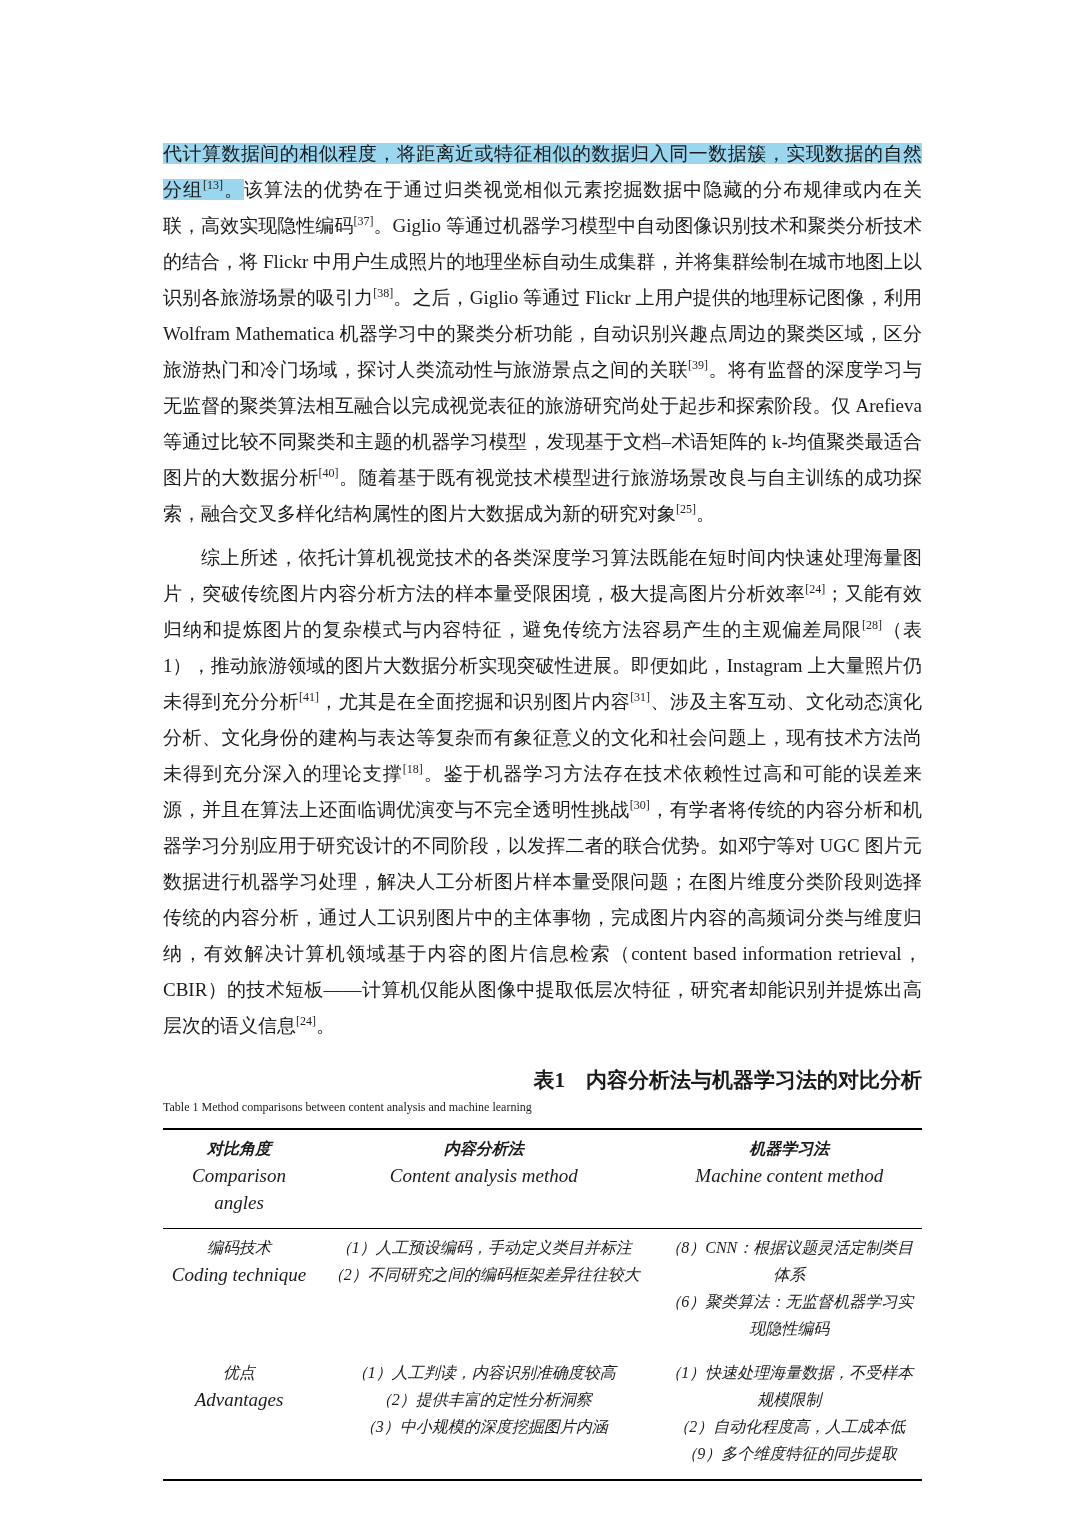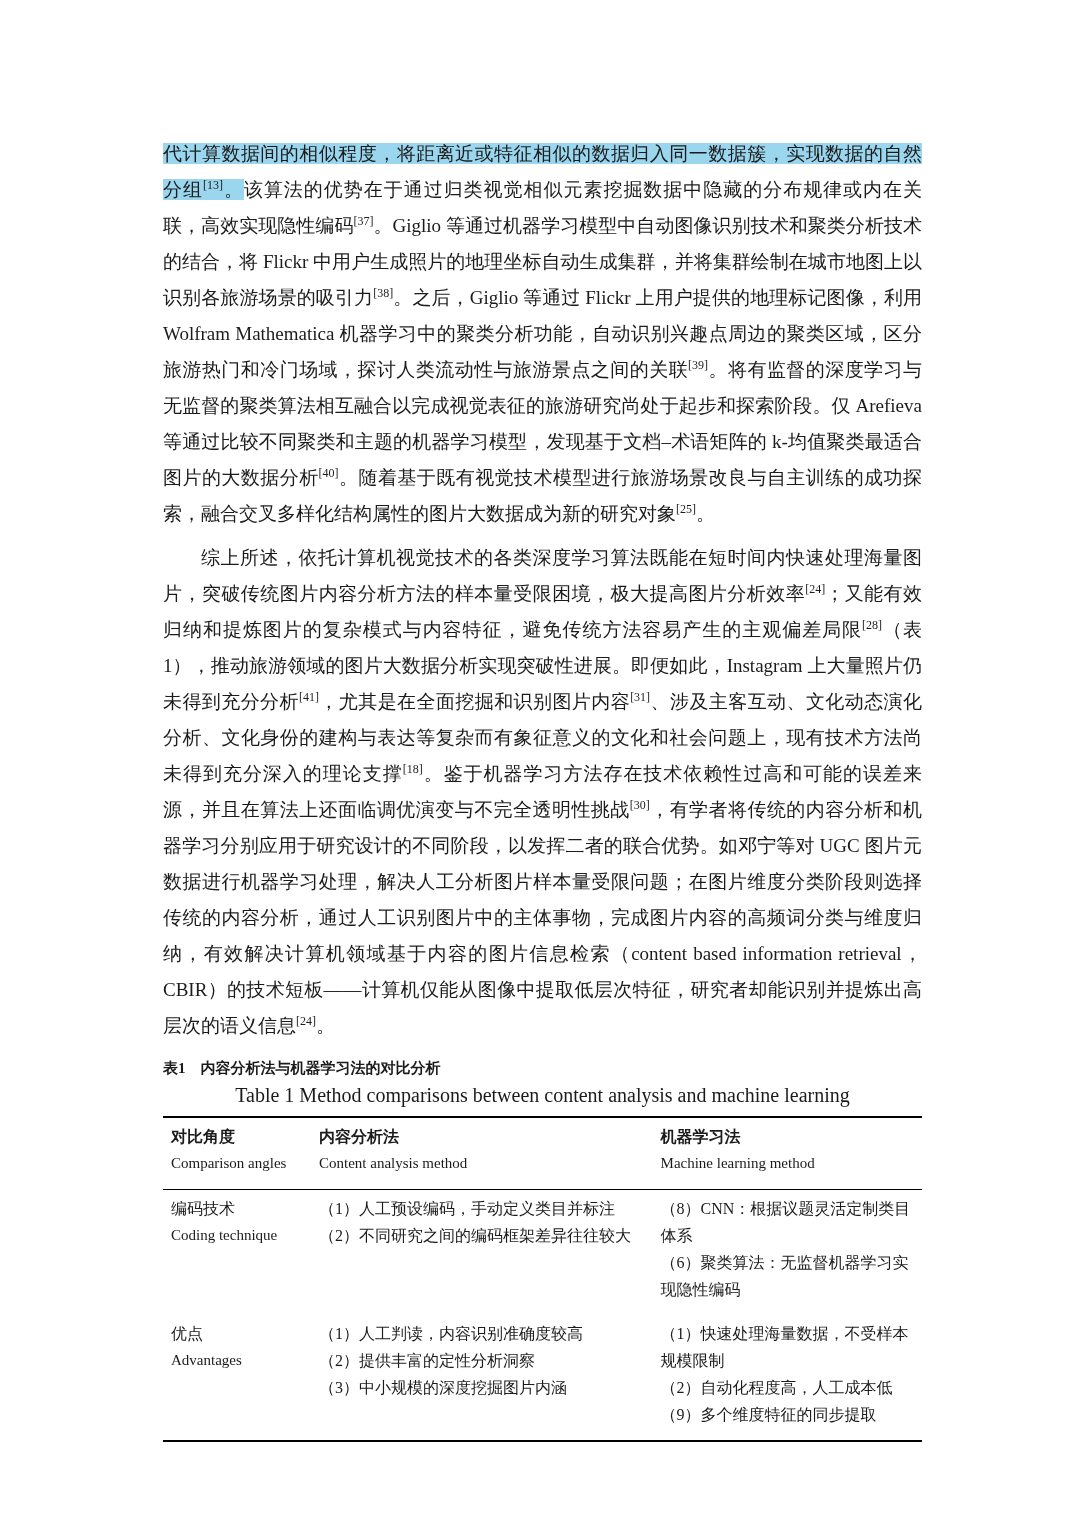--- a/index.html
+++ b/index.html
@@ -17,49 +17,49 @@
   .para {
     font-size:19px;
     line-height:36px;
     text-align:justify;
     word-break:break-word;
   }
   .para.indent { text-indent:2em;margin-top:8px; }
   sup { font-size:12px; line-height:0; vertical-align:super; }
   .highlight { background:#9bd6ef; }
   .caption-zh {
-    margin-top:10px;
-    text-align:left;
-    font-size:15px;
+    margin-top:22px;
+    text-align:right;
+    font-size:21px;
     font-weight:bold;
     line-height:28px;
   }
   .caption-en {
-    text-align:center;
-    font-size:20px;
+    font-size:12px;
     line-height:26px;
   }
   table.cmp {
     width:100%;
     border-collapse:collapse;
     margin-top:8px;
     border-top:2px solid #000;
     border-bottom:2px solid #000;
     font-size:16px;
   }
   table.cmp thead th { border-bottom:1px solid #000; }
   table.cmp th, table.cmp td {
-    text-align:left;
+    text-align:center;
     vertical-align:top;
     font-weight:normal;
     padding:5px 4px 12px 8px;
     line-height:27px;
+    font-style:italic;
   }
   .zh-b { font-weight:bold; }
-  .en { font-size:15px; }
+  .en { font-size:19px; }
   .cell-line { line-height:27px; }
 </style>
 </head>
 <body>
 
 <div class="page">
 
   <p class="para"><span class="highlight" style="background: rgb(155, 214, 239);">代计算数据间的相似程度，将距离近或特征相似的数据归入同一数据簇，实现数据的自然分组<sup>[13]</sup>。</span><span>该算法的优势在于通过归类视觉相似元素挖掘数据中隐藏的分布规律或内在关联，高效实现隐性编码<sup>[37]</sup>。Giglio 等通过机器学习模型中自动图像识别技术和聚类分析技术的结合，将 Flickr 中用户生成照片的地理坐标自动生成集群，并将集群绘制在城市地图上以识别各旅游场景的吸引力<sup>[38]</sup>。之后，Giglio 等通过 Flickr 上用户提供的地理标记图像，利用 Wolfram Mathematica 机器学习中的聚类分析功能，自动识别兴趣点周边的聚类区域，区分旅游热门和冷门场域，探讨人类流动性与旅游景点之间的关联<sup>[39]</sup>。将有监督的深度学习与无监督的聚类算法相互融合以完成视觉表征的旅游研究尚处于起步和探索阶段。仅 Arefieva 等通过比较不同聚类和主题的机器学习模型，发现基于文档–术语矩阵的 k-均值聚类最适合图片的大数据分析<sup>[40]</sup>。随着基于既有视觉技术模型进行旅游场景改良与自主训练的成功探索，融合交叉多样化结构属性的图片大数据成为新的研究对象<sup>[25]</sup>。</span></p>
 
   <p class="para indent">综上所述，依托计算机视觉技术的各类深度学习算法既能在短时间内快速处理海量图片，突破传统图片内容分析方法的样本量受限困境，极大提高图片分析效率<sup>[24]</sup>；又能有效归纳和提炼图片的复杂模式与内容特征，避免传统方法容易产生的主观偏差局限<sup>[28]</sup>（表 1），推动旅游领域的图片大数据分析实现突破性进展。即便如此，Instagram 上大量照片仍未得到充分分析<sup>[41]</sup>，尤其是在全面挖掘和识别图片内容<sup>[31]</sup>、涉及主客互动、文化动态演化分析、文化身份的建构与表达等复杂而有象征意义的文化和社会问题上，现有技术方法尚未得到充分深入的理论支撑<sup>[18]</sup>。鉴于机器学习方法存在技术依赖性过高和可能的误差来源，并且在算法上还面临调优演变与不完全透明性挑战<sup>[30]</sup>，有学者将传统的内容分析和机器学习分别应用于研究设计的不同阶段，以发挥二者的联合优势。如邓宁等对 UGC 图片元数据进行机器学习处理，解决人工分析图片样本量受限问题；在图片维度分类阶段则选择传统的内容分析，通过人工识别图片中的主体事物，完成图片内容的高频词分类与维度归纳，有效解决计算机领域基于内容的图片信息检索（content based information retrieval，CBIR）的技术短板——计算机仅能从图像中提取低层次特征，研究者却能识别并提炼出高层次的语义信息<sup>[24]</sup>。</p>
@@ -78,21 +78,21 @@
         <th>
           <div class="cell-line zh-b">对比角度</div>
           <div class="cell-line en">Comparison angles</div>
         </th>
         <th>
           <div class="cell-line zh-b">内容分析法</div>
           <div class="cell-line en">Content analysis method</div>
         </th>
         <th>
           <div class="cell-line zh-b">机器学习法</div>
-          <div class="cell-line en">Machine learning method</div>
+          <div class="cell-line en">Machine content method</div>
         </th>
       </tr>
     </thead>
     <tbody>
       <tr>
         <td>
           <div class="cell-line">编码技术</div>
           <div class="cell-line en">Coding technique</div>
         </td>
         <td>

